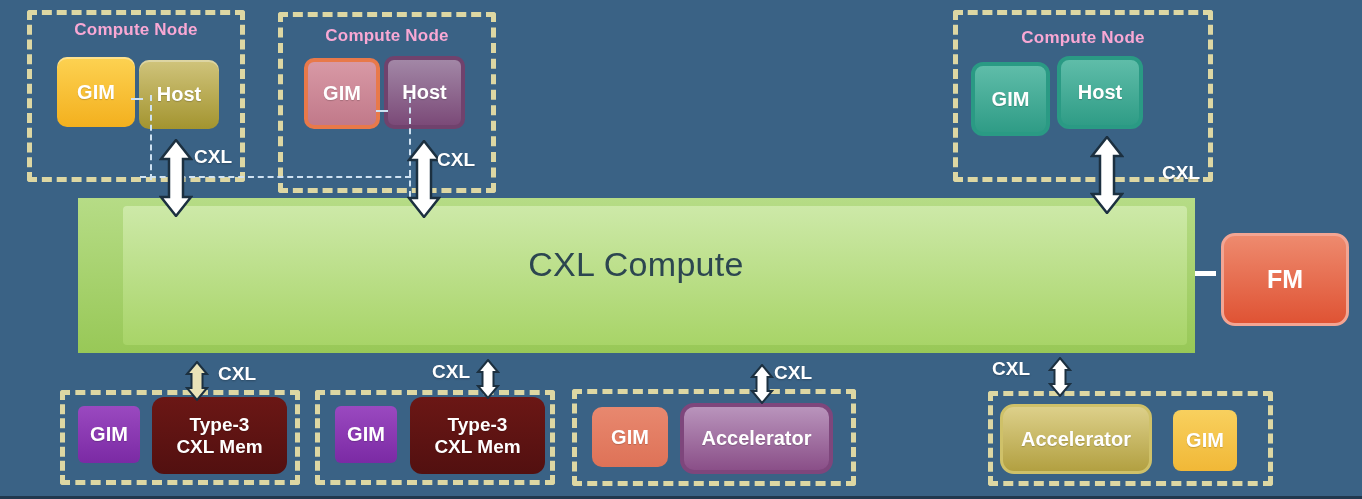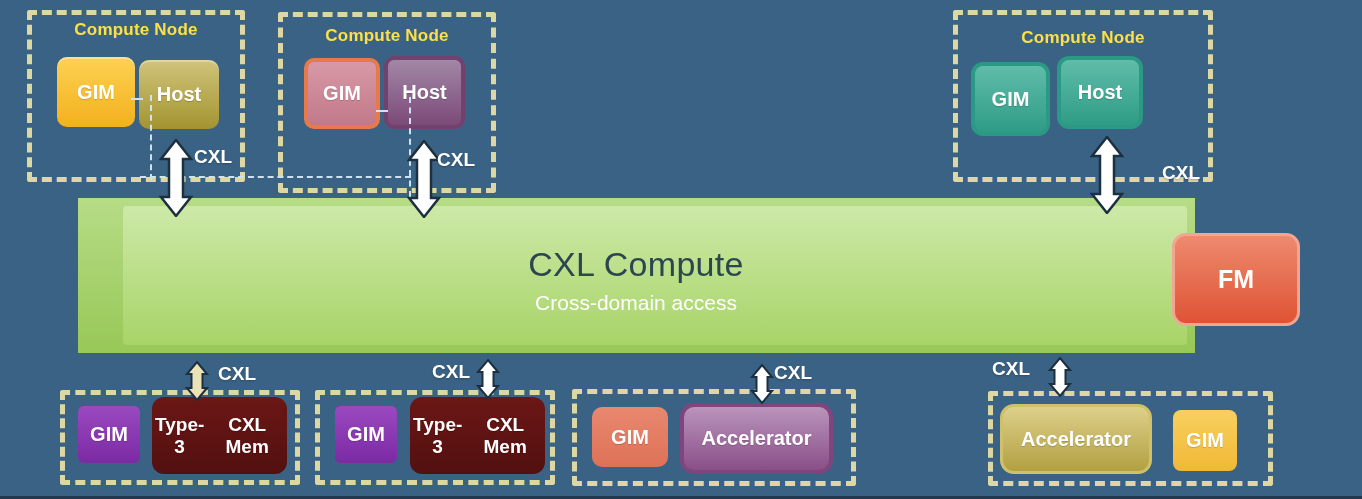--- a/index.html
+++ b/index.html
@@ -4,21 +4,21 @@
 <style>
   html,body{margin:0;padding:0;}
   .stage{
     position:relative; width:1362px; height:499px;
     background:#3a6285; overflow:hidden;
     font-family:"Liberation Sans", sans-serif;
   }
   .abs{position:absolute;}
   
   .nodebox{position:absolute; border:5px dashed #ddd7a3; border-radius:3px; box-sizing:border-box;}
-  .node-title{position:absolute; text-align:center; color:#fde047; font-weight:bold; font-size:17px; letter-spacing:.2px;}
+  .node-title{position:absolute; text-align:center; color:#f9a8d4; font-weight:bold; font-size:17px; letter-spacing:.2px;}
   
   .chip{position:absolute; display:flex; align-items:center; justify-content:center;
         color:#ffffff; font-weight:bold; font-size:20px; box-sizing:border-box;
         text-shadow:0 1px 1px rgba(0,0,0,.18);text-align:center;}
   .gim1{left:57px; top:57px; width:78px; height:70px; border-radius:10px;
         background:linear-gradient(180deg,#fdd252,#f3b01e);
         box-shadow:inset 0 2px 0 rgba(255,255,255,.35);}
   .host1{left:139px; top:60px; width:80px; height:69px; border-radius:10px;
         background:linear-gradient(180deg,#d0c47c,#a3942f);
         box-shadow:inset 0 2px 0 rgba(255,255,255,.3);}
@@ -33,31 +33,31 @@
   
   .fabric{left:78px; top:198px; width:1117px; height:155px;
         background:linear-gradient(180deg,#b6dc86,#98c857);}
   .fabric-inner{left:123px; top:206px; width:1064px; height:139px; border-radius:4px;
         background:linear-gradient(180deg,#cde9a8,#a8d468);}
   .fabric-title{left:436px; top:245px; width:400px; text-align:center;
         font-size:34px; color:#2c4650; letter-spacing:.3px;}
   .fabric-sub{left:436px; top:291px; width:400px; text-align:center;
         font-size:21px; color:#ffffff;}
   
-  .fm{left:1172px; top:233px; width:122px; height:87px; border-radius:14px;
+  .fm{left:1221px; top:233px; width:122px; height:87px; border-radius:14px;
         border:3px solid #f3a593; background:linear-gradient(180deg,#ee8a6e,#df5334);
         display:flex; align-items:center; justify-content:center;
         color:#fff; font-weight:bold; font-size:25px;}
   .fm-link{left:1195px; top:271px; width:21px; height:5px; background:#ffffff;}
   
   .pgim{width:62px; height:57px; border-radius:6px;
         background:linear-gradient(180deg,#9a49c0,#7b2aa4);}
   .mem{width:135px; height:77px; border-radius:12px;
         background:linear-gradient(180deg,#6b1715,#521010);
-        flex-direction:row; line-height:1.15; font-size:19px;}
+        flex-direction:column; line-height:1.15; font-size:19px;}
   .sgim3{left:592px; top:407px; width:76px; height:60px; border-radius:10px;
         background:linear-gradient(180deg,#e8886f,#de7257);}
   .acc3{left:680px; top:403px; width:153px; height:71px; border-radius:14px;
         border:4px solid #7e467c; background:linear-gradient(180deg,#b994bc,#8a4f88);}
   .acc4{left:1000px; top:404px; width:152px; height:70px; border-radius:14px;
         border:3px solid #cfc169; background:linear-gradient(180deg,#ddd08a,#b2a041);}
   .ggim4{left:1173px; top:410px; width:64px; height:61px; border-radius:8px;
         background:linear-gradient(180deg,#f8d05e,#f1b837);}
   
   .link-h{position:absolute; height:0; border-top:2px dashed #cfe2f2;}
@@ -69,21 +69,20 @@
   .bottom-edge{left:0; top:496px; width:1362px; height:3px; background:rgba(12,22,32,.55);}
 </style>
 </head>
 <body>
 
 <div class="stage">
 
   <div class="abs fabric"></div>
   <div class="abs fabric-inner"></div>
   <div class="abs fabric-title">CXL Compute</div>
-  <div class="abs fabric-sub">Cross-domain access</div>
 
   <div class="abs fm-link"></div>
   <div class="fm abs">FM</div>
 
   <div class="nodebox" style="left:27px; top:10px; width:218px; height:172px;"></div>
   <div class="node-title" style="left:27px; top:20px; width:218px;">Compute Node</div>
   <div class="chip gim1">GIM</div>
   <div class="chip host1">Host</div>
 
   <div class="nodebox" style="left:278px; top:12px; width:218px; height:181px;"></div>

